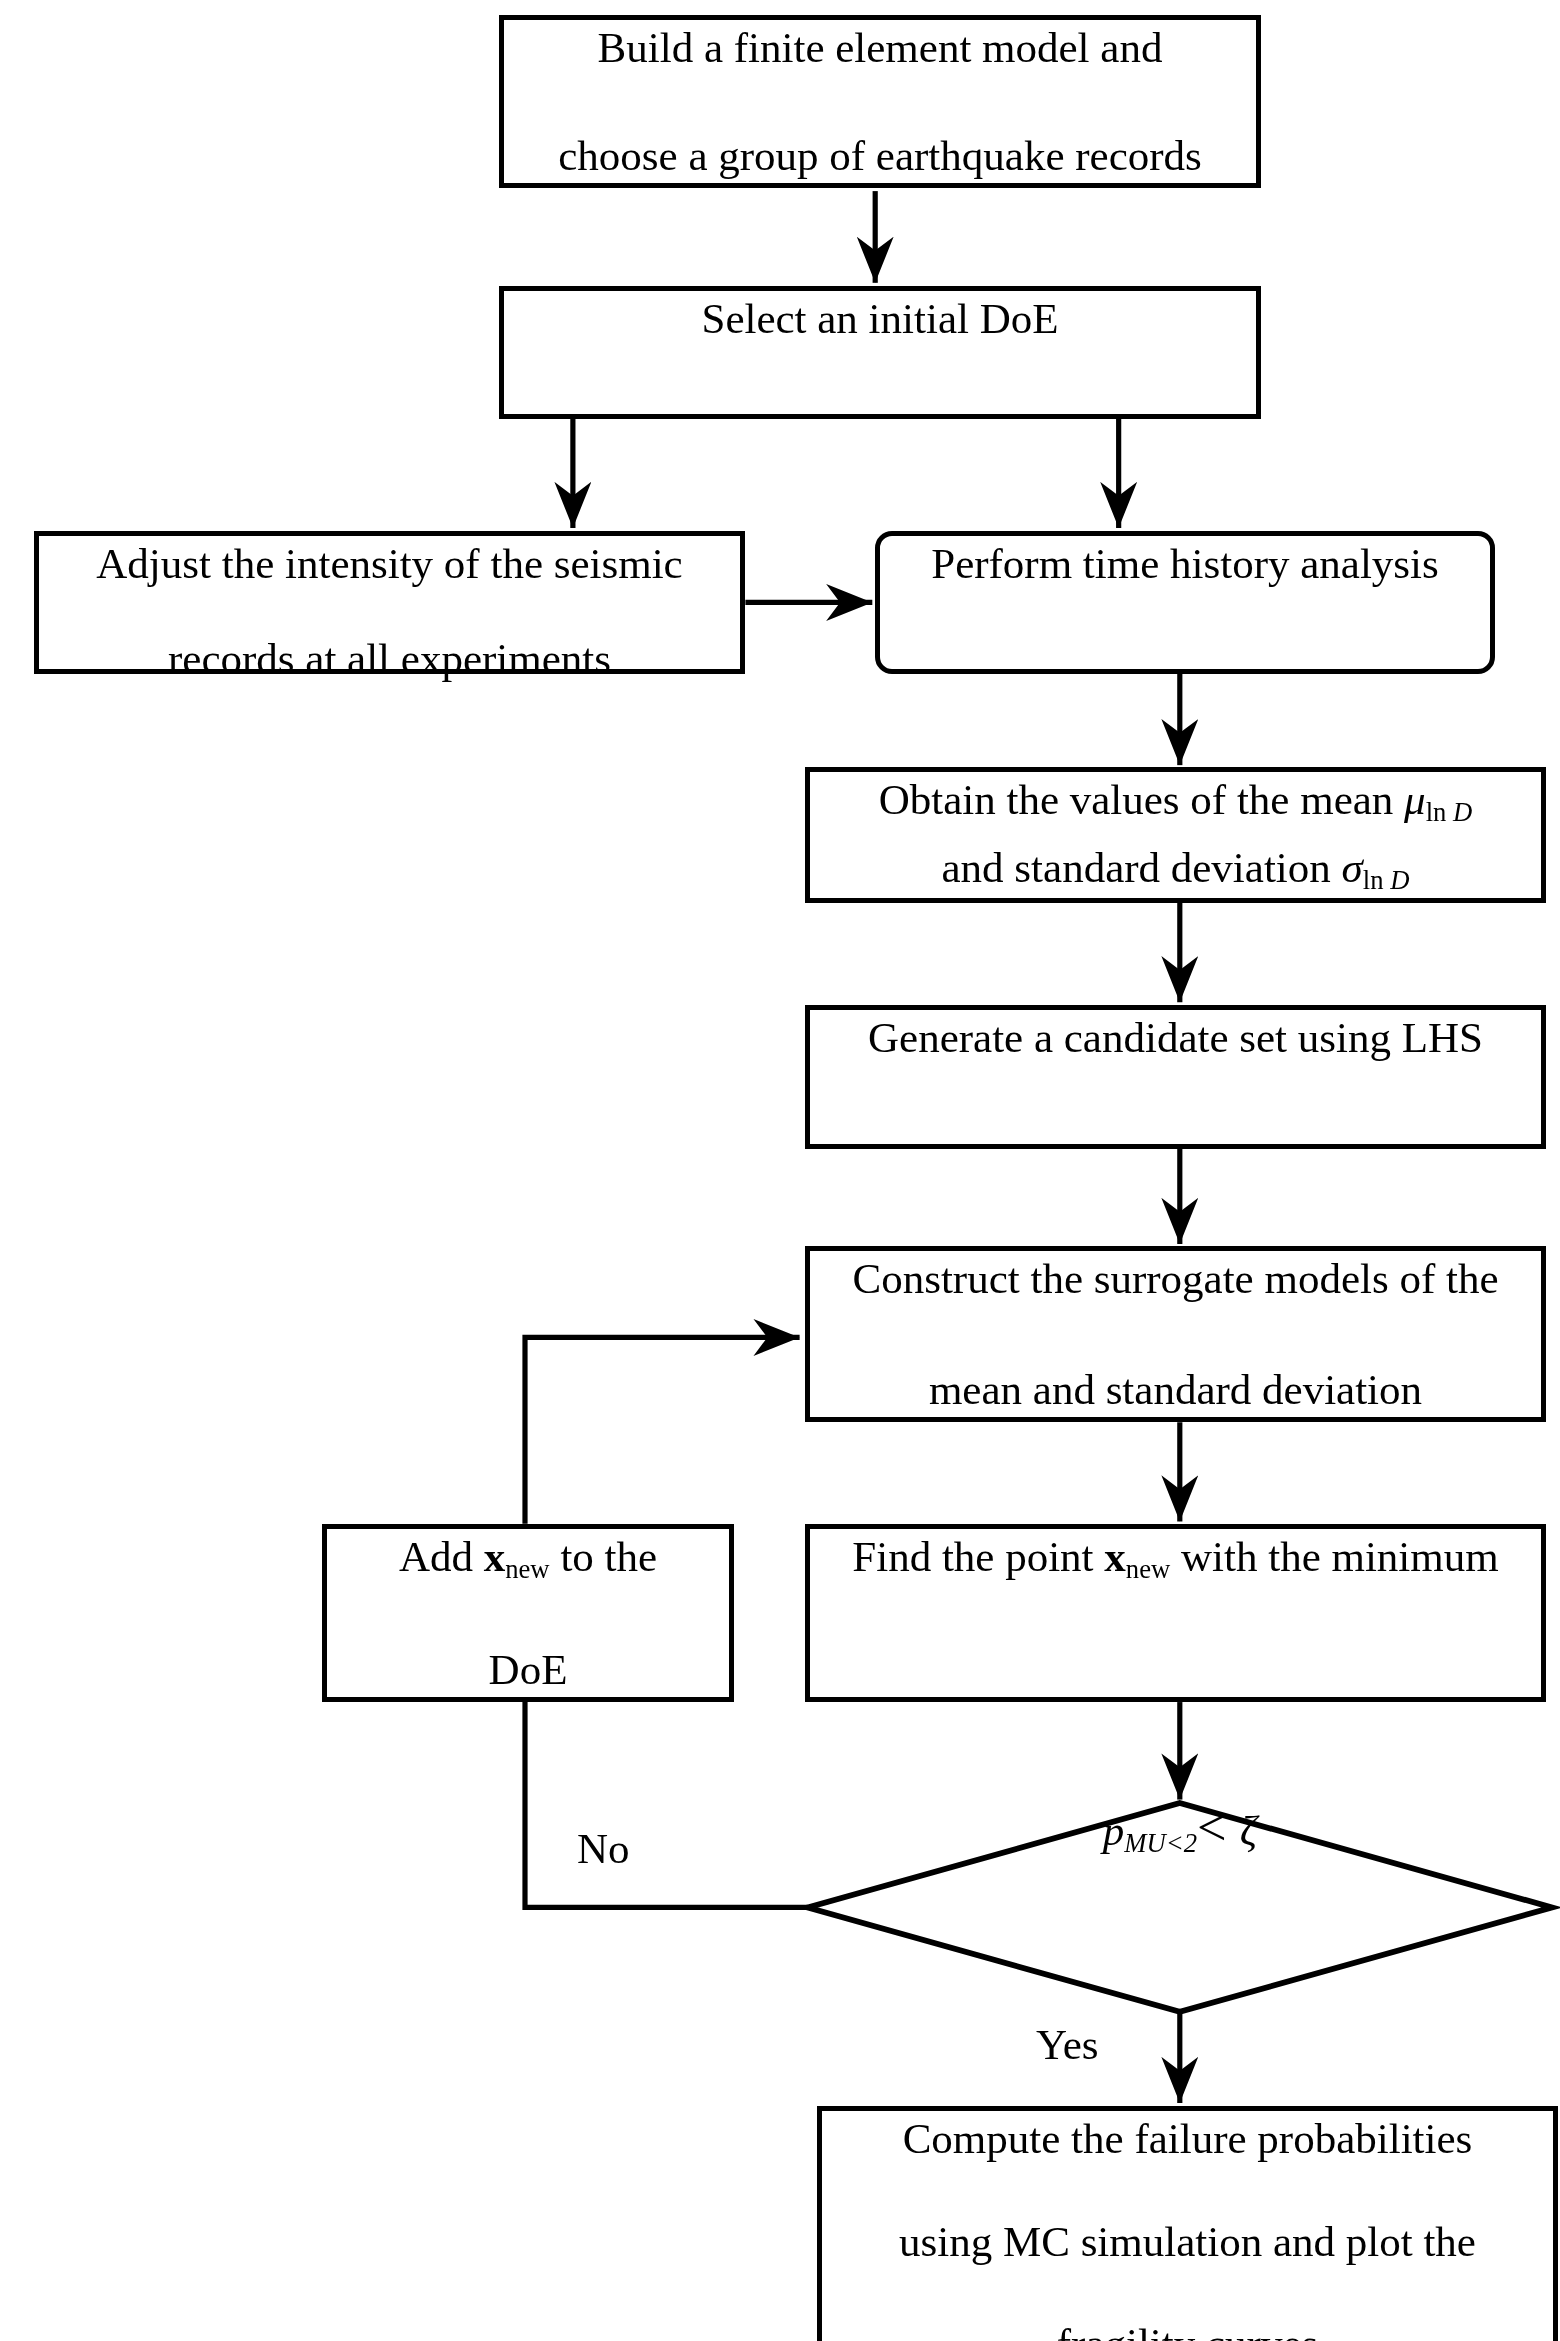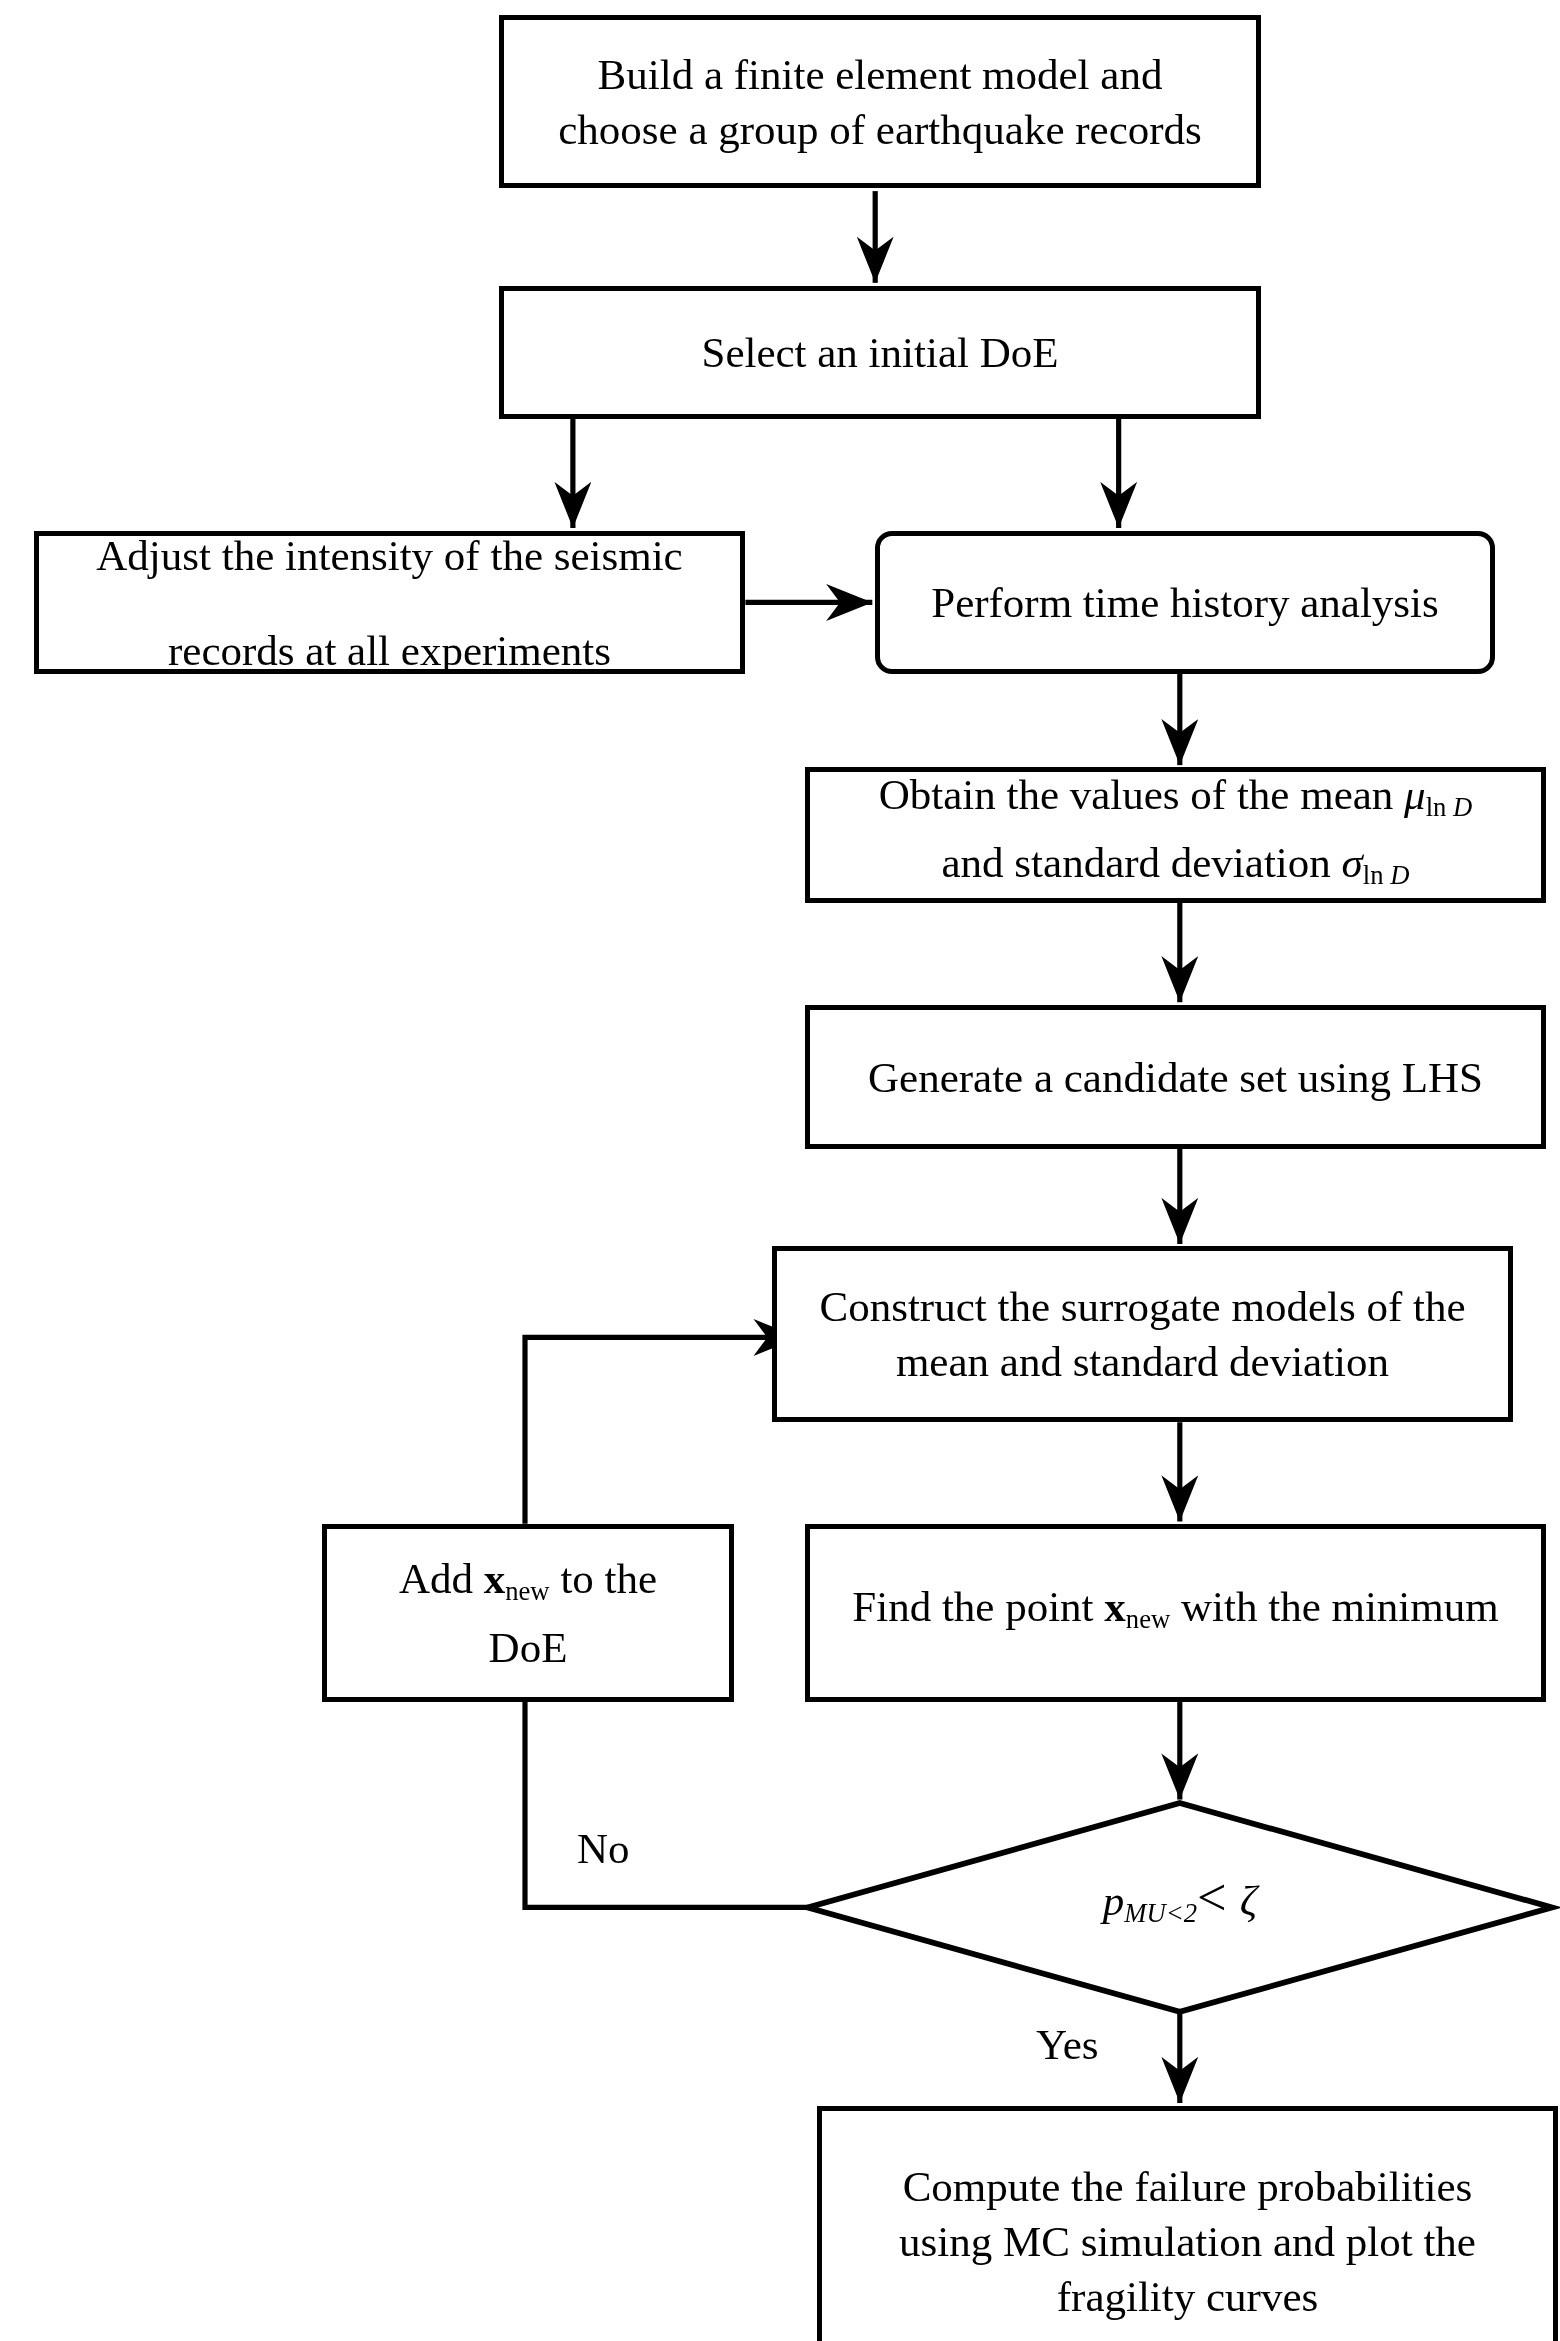--- a/index.html
+++ b/index.html
@@ -11,21 +11,21 @@
     font-family:"Liberation Serif","DejaVu Serif",serif;
     color:#000000;
   }
   #connectors{position:absolute;left:0;top:0;width:1560px;height:2342px;}
   .node{
     position:absolute;
     box-sizing:border-box;
     background:#ffffff;
     display:flex;
     flex-direction:column;
-    justify-content:center;
+    justify-content:space-between;
     align-items:center;
     text-align:center;
     font-size:43px;
     line-height:55px;
   }
   .rect{border:5.8px solid #000000;}
   .plain{background:transparent;}
   .tline{white-space:nowrap;}
   .sub{font-size:0.62em;vertical-align:-0.28em;letter-spacing:0;}
   .it{font-style:italic;}
@@ -97,21 +97,21 @@
 
   <div class="node rect" style="left:805px;top:767px;width:741px;height:136px;">
       <div class="tline"><span>Obtain the values of the mean </span><span class="it">μ</span><span class="sub">ln </span><span class="sub it">D</span></div>
       <div class="tline"><span>and standard deviation </span><span class="it">σ</span><span class="sub">ln </span><span class="sub it">D</span></div>
     </div>
 
   <div class="node rect" style="left:805px;top:1005px;width:741px;height:144px;">
       <div class="tline"><span>Generate a candidate set using LHS</span></div>
     </div>
 
-  <div class="node rect" style="left:772px;top:1246px;width:741px;height:176px;">
+  <div class="node rect" style="left:805px;top:1246px;width:741px;height:176px;">
       <div class="tline"><span>Construct the surrogate models of the</span></div>
       <div class="tline"><span>mean and standard deviation</span></div>
     </div>
 
   <div class="node rect" style="left:322px;top:1524px;width:412px;height:178px;">
       <div class="tline"><span>Add </span><span class="bold">x</span><span class="sub">new</span><span> to the</span></div>
       <div class="tline"><span>DoE</span></div>
     </div>
 
   <div class="node rect" style="left:805px;top:1524px;width:741px;height:178px;">

